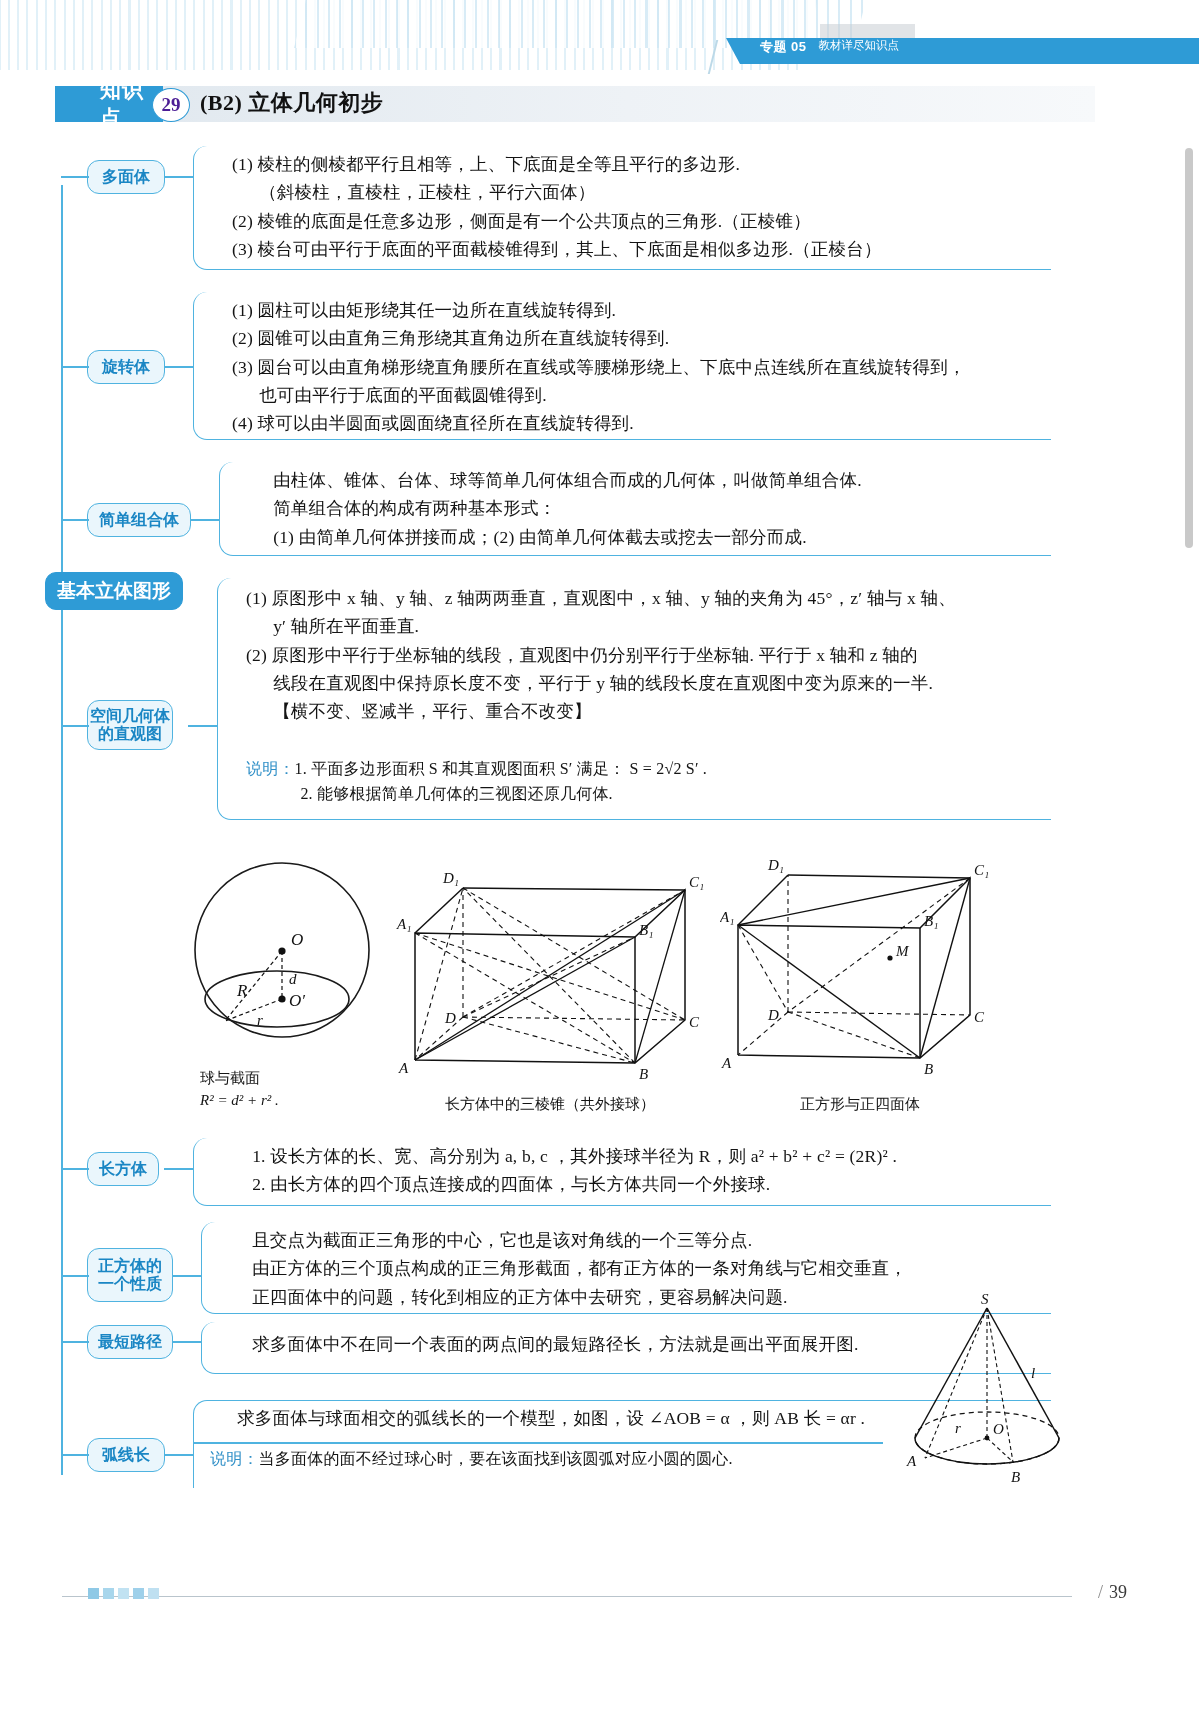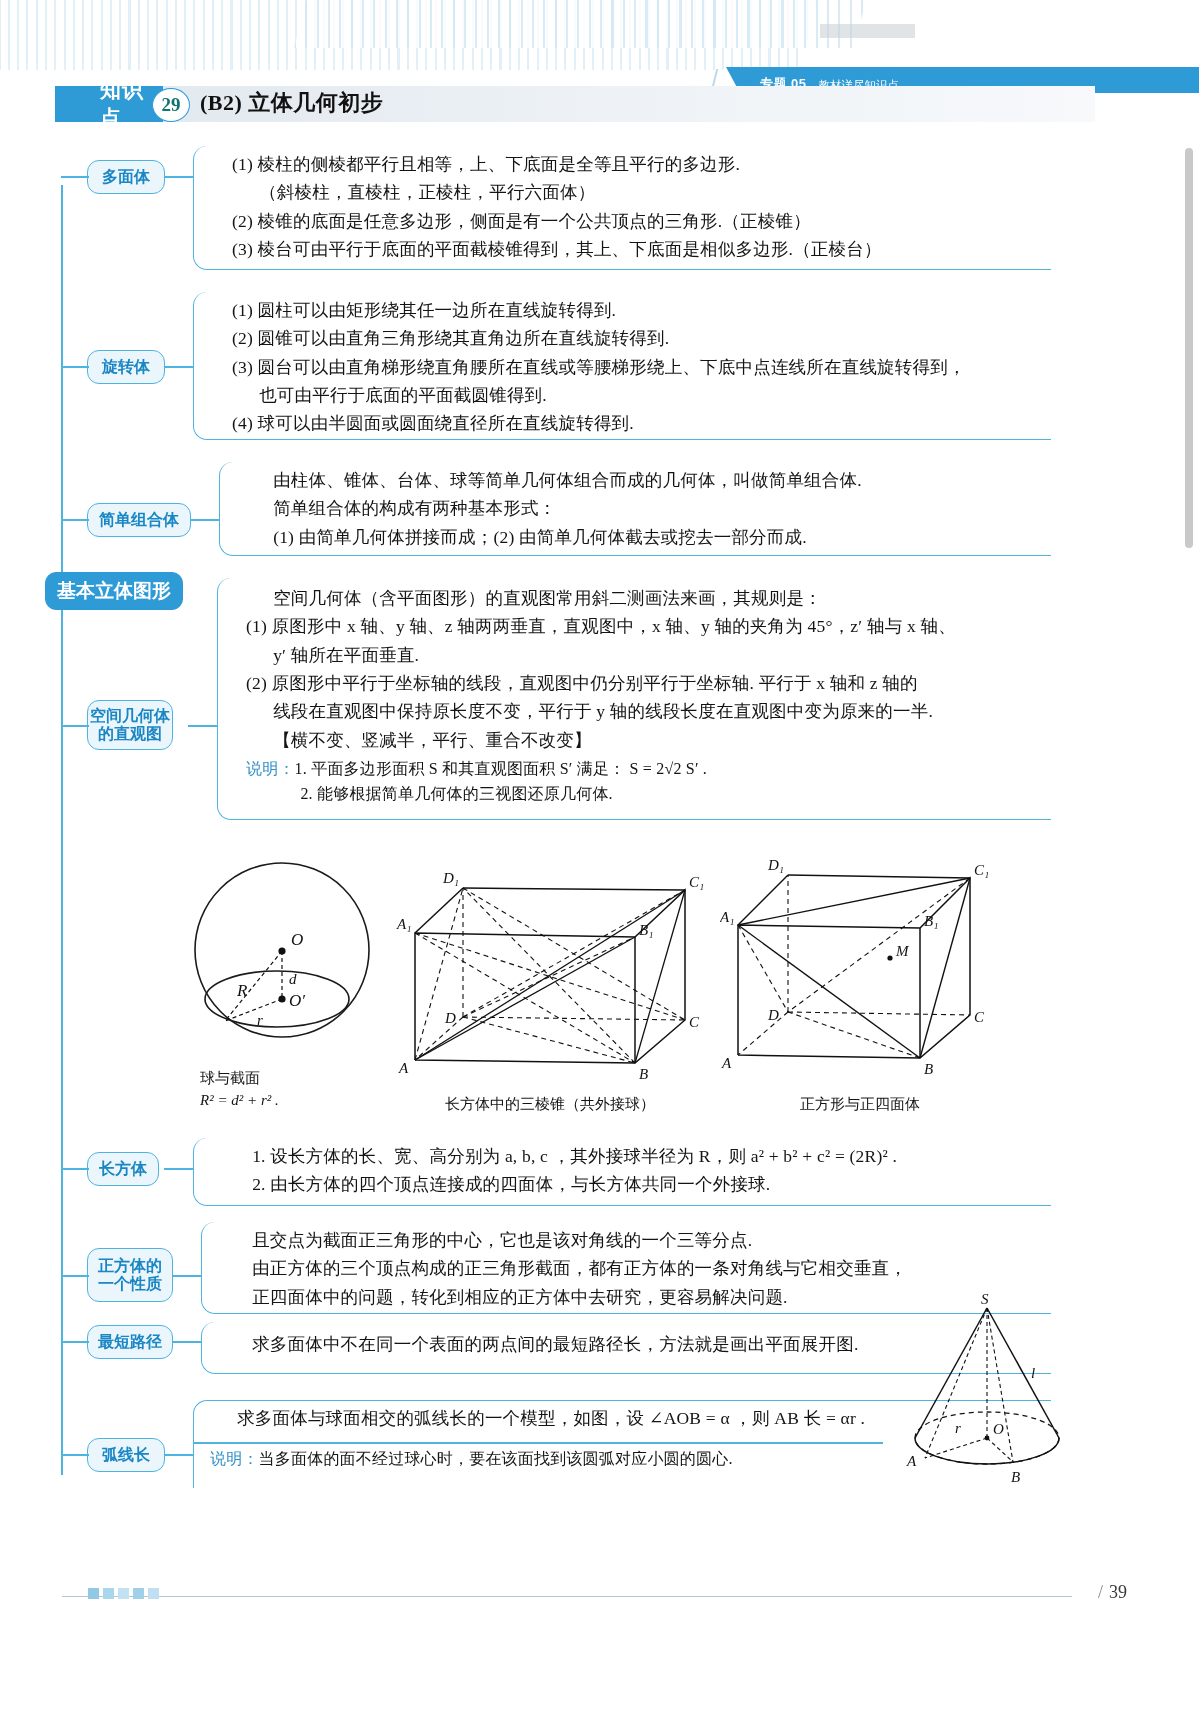--- a/index.html
+++ b/index.html
@@ -35,21 +35,21 @@
   .top-deco .greyblock {
     position:absolute; left:820px; top:24px; width:95px; height:14px;
     background:#c9ced3; opacity:.55;
   }
 
   
   .header-ribbon {
     position:absolute; right:0; top:38px;
     height:26px; width:459px;
     background:#2e9bd6;
-    display:flex; align-items:flex-end;margin-top:29px;
+    display:flex; align-items:flex-start;
   }
   .header-ribbon::before{
     content:""; position:absolute; left:-14px; top:0;
     border-top:26px solid #2e9bd6;
     border-left:14px solid transparent;
   }
   .ribbon-tag {
     color:#ffffff; font-weight:bold; font-size:13px;
     margin-left:20px; letter-spacing:.5px;
     font-family:"Liberation Sans", sans-serif;
@@ -77,21 +77,21 @@
   }
   .title-badge span{
     color:#fff; font-size:21px; font-weight:bold;
     font-family:"Liberation Sans", sans-serif; letter-spacing:1px;margin-left:45px;
   }
   .title-num{
     position:absolute; left:152px; top:88px;
     width:36px; height:32px; border-radius:50%;
     border:1.6px solid #2e9bd6; background:#fff;
     display:flex; align-items:center; justify-content:center;
-    font-size:19px; font-weight:bold; color:#0f766e;text-align:center;
+    font-size:19px; font-weight:bold; color:#4c1d95;text-align:center;
   }
   .title-text{
     position:absolute; left:200px; top:88px;
     font-size:22px; font-weight:bold; color:#111;
     letter-spacing:.5px;
   }
 
   
   .pill{
     position:absolute;
@@ -252,21 +252,20 @@
 
 <div class="pill" style="left:87px; top:700px; width:86px; height:50px;">
   <span>空间几何体</span>
   <span>的直观图</span>
 </div>
 <div class="ln h" style="left:61px; top:725px; width:28px;"></div>
 <div class="ln h" style="left:188px; top:725px; width:30px;"></div>
 <div class="bracket" style="left:217px; top:578px; width:834px; height:242px; border-top:none;"></div>
 
 <div class="txt" style="left:246px; top:584px; width:800px;">
-  <span class="ind2">空间几何体（含平面图形）的直观图常用斜二测画法来画，其规则是：</span>
   <span class="ind">(1) 原图形中 x 轴、y 轴、z 轴两两垂直，直观图中，x 轴、y 轴的夹角为 45°，z′ 轴与 x 轴、</span>
   <span class="ind2">y′ 轴所在平面垂直.</span>
   <span class="ind">(2) 原图形中平行于坐标轴的线段，直观图中仍分别平行于坐标轴. 平行于 x 轴和 z 轴的</span>
   <span class="ind2">线段在直观图中保持原长度不变，平行于 y 轴的线段长度在直观图中变为原来的一半.</span>
   <span class="ind2">【横不变、竖减半，平行、重合不改变】</span>
 </div>
 
 <div class="txt" style="left:246px; top:757px; width:790px; font-size:16px; line-height:1.55;">
   <span style="display:block;">
     <span class="note">说明：</span><span>1. 平面多边形面积 S 和其直观图面积 S′ 满足： S = 2√2 S′ .</span>

